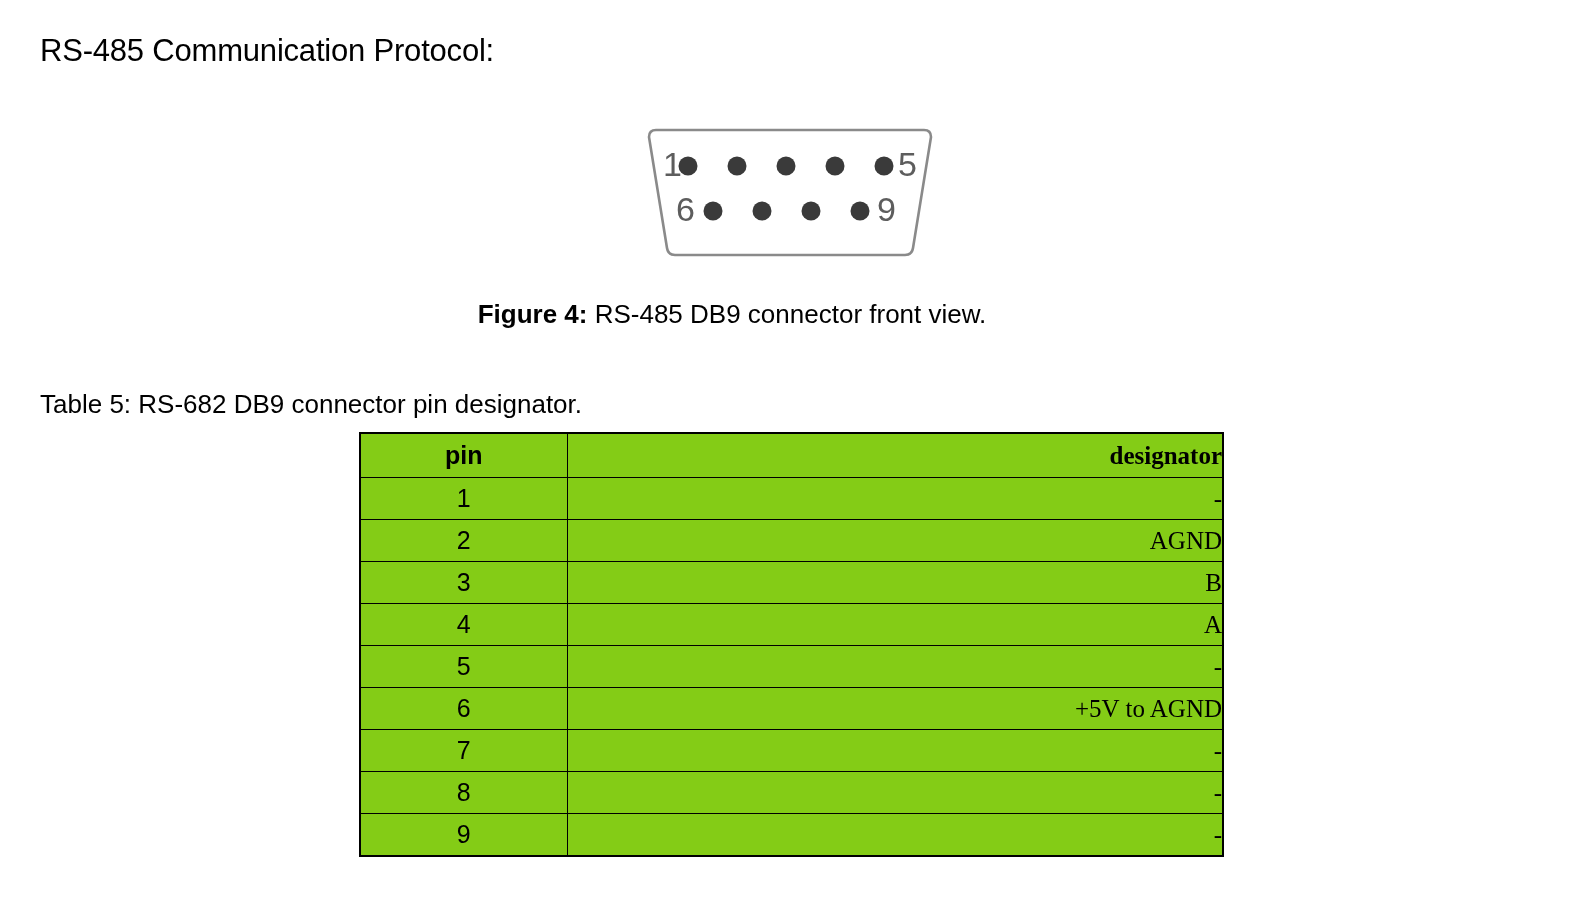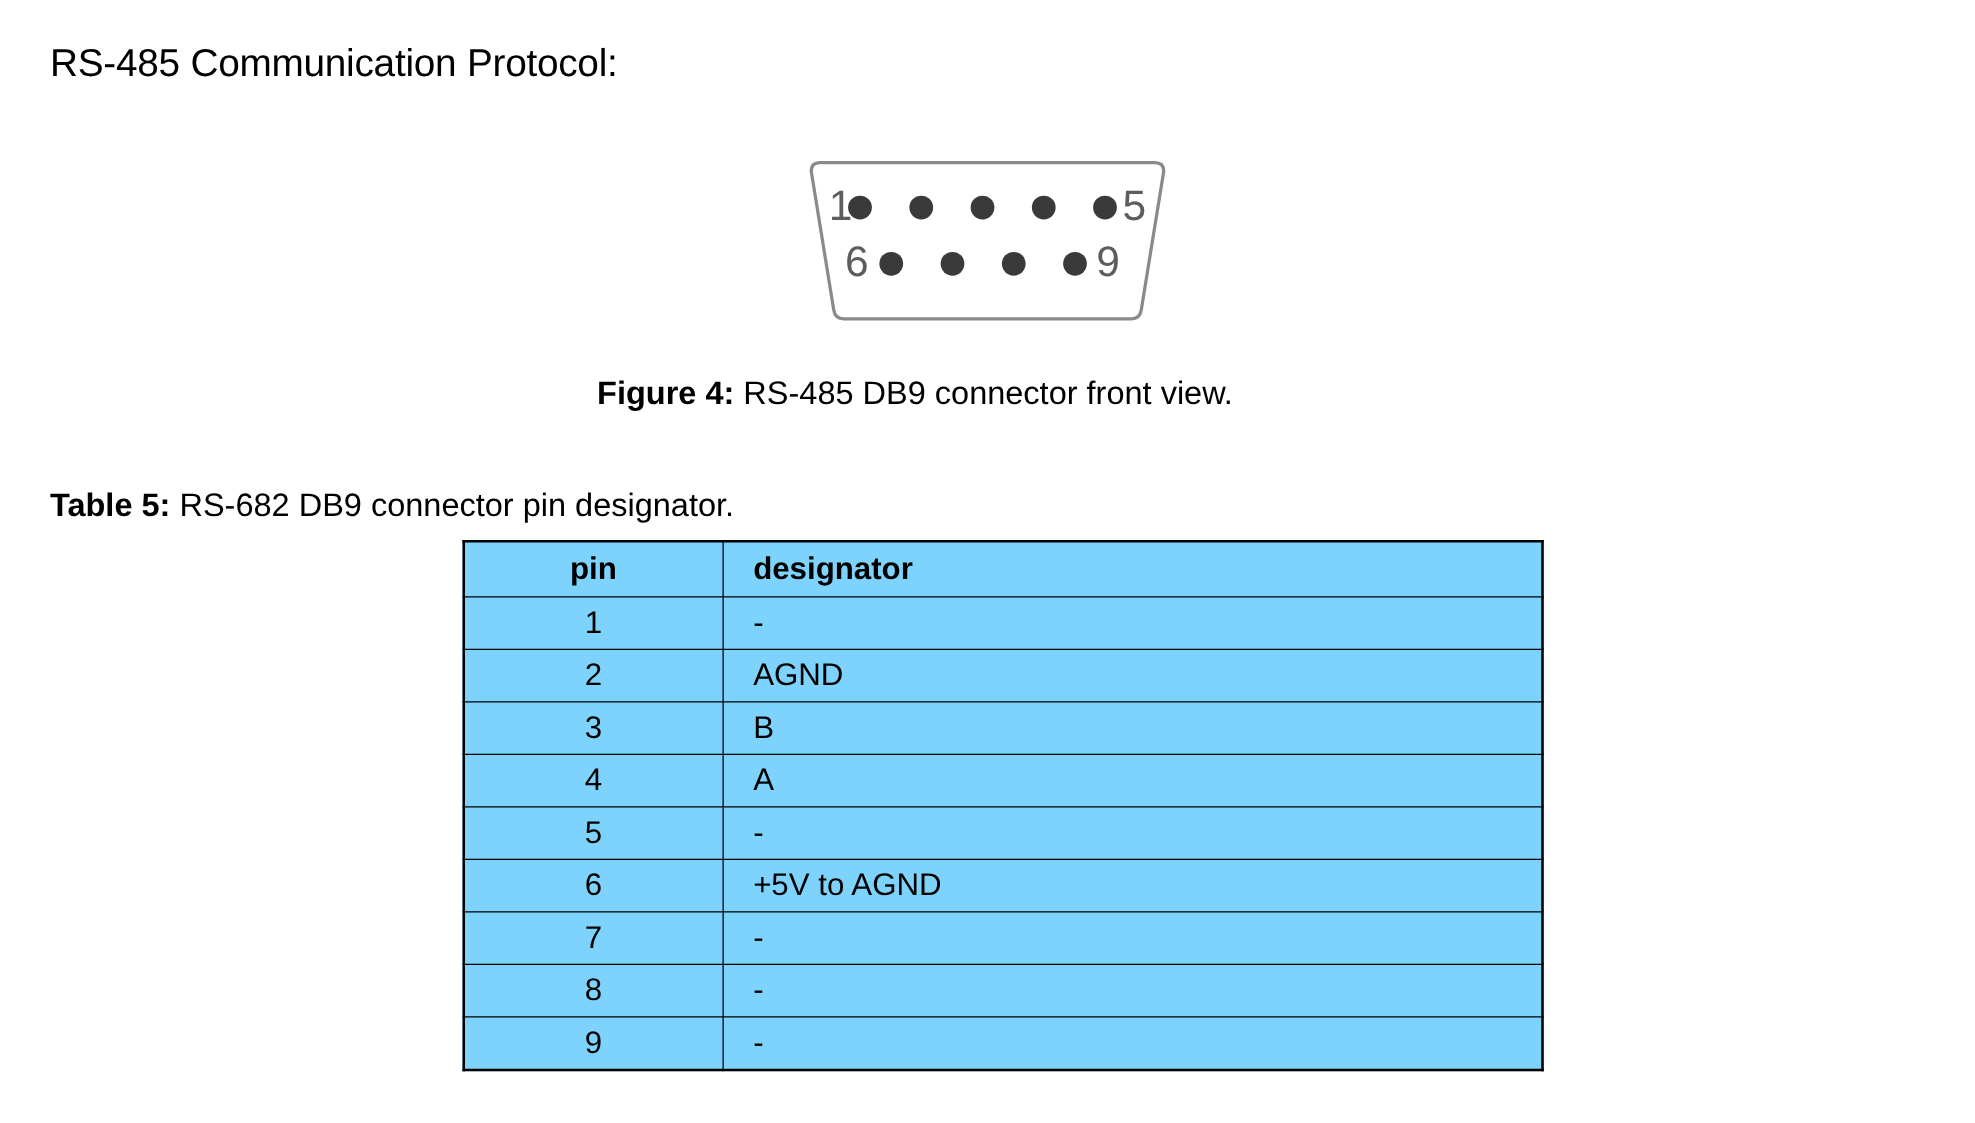--- a/index.html
+++ b/index.html
@@ -56,32 +56,32 @@
 
   
   #table-caption {
     position: absolute;
     left: 40px;
     top: 388px;
     font-size: 26px;
     line-height: 1.25;
     white-space: nowrap;
   }
-  #table-caption .cap-label { font-weight: bold; }
+  #table-caption .cap-label { font-weight: normal; }
 
   
   #pin-table {
     position: absolute;
-    left: 370px;
+    left: 359px;
     top: 432px;
     width: 863px;
     border-collapse: collapse;
     table-layout: fixed;
     border: 2.5px solid #000000;
-    background: #7dd3fc;
+    background: #84cc16;
   }
   #pin-table col.col-pin { width: 207px; }
   #pin-table col.col-designator { width: 656px; }
 
   #pin-table th,
   #pin-table td {
     border: 1.5px solid #000000;
     font-size: 25px;
     line-height: 1;
     padding: 0;
@@ -90,22 +90,23 @@
     font-weight: normal;
   }
   #pin-table thead th {
     font-weight: bold;
     height: 43px;
   }
   #pin-table .c-pin {
     text-align: center;
   }
   #pin-table .c-designator {
-    text-align: left;
-    padding-left: 24px;
+    text-align: right;
+    padding-left: 10px;
+    font-family: Liberation Serif, serif;
   }
 </style>
 </head>
 <body>
 
 <div id="section-title">RS-485 Communication Protocol:</div>
 
 <div id="figure-block">
   <div id="db9-figure-wrap">
     <svg id="db9-svg" width="300" height="134" viewBox="0 0 300 134">

